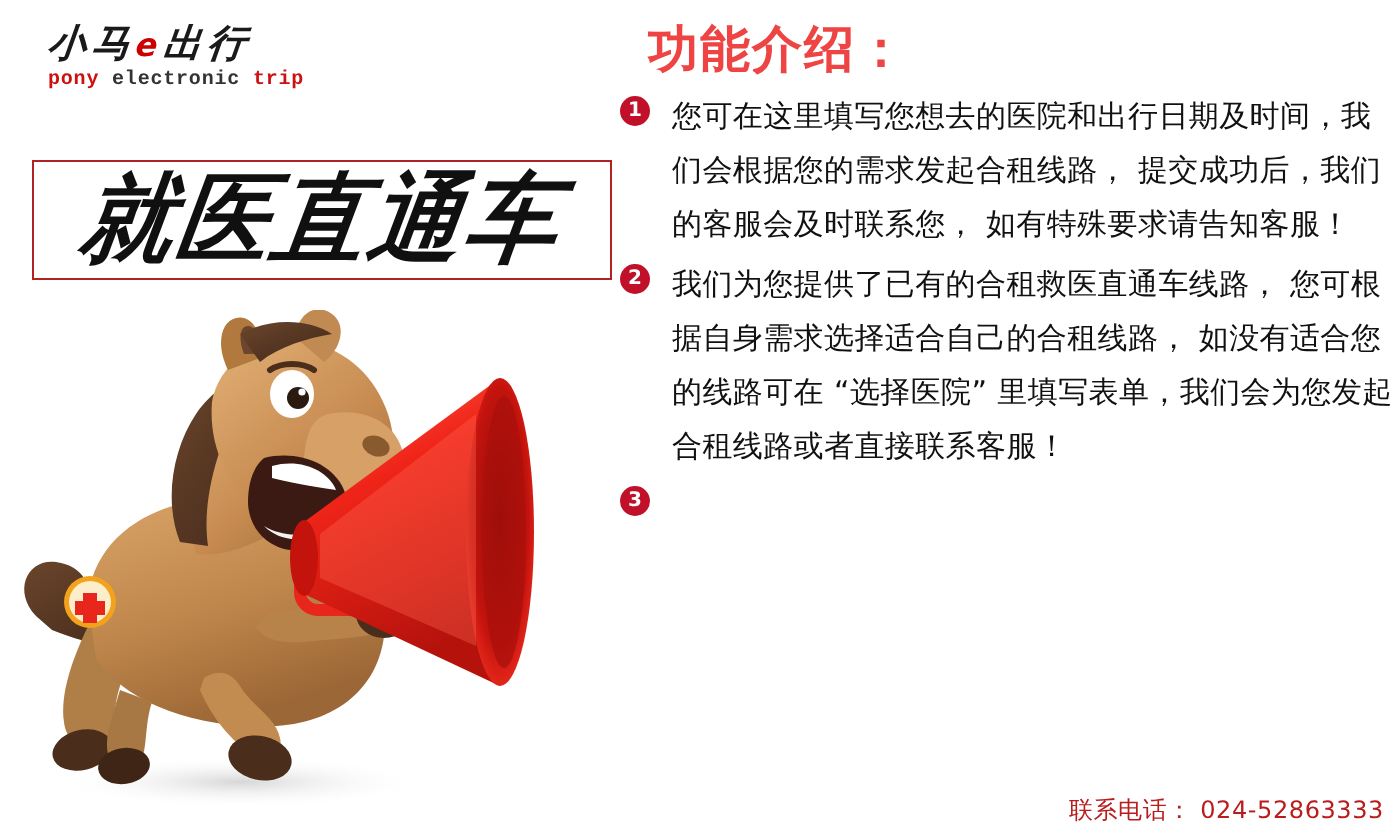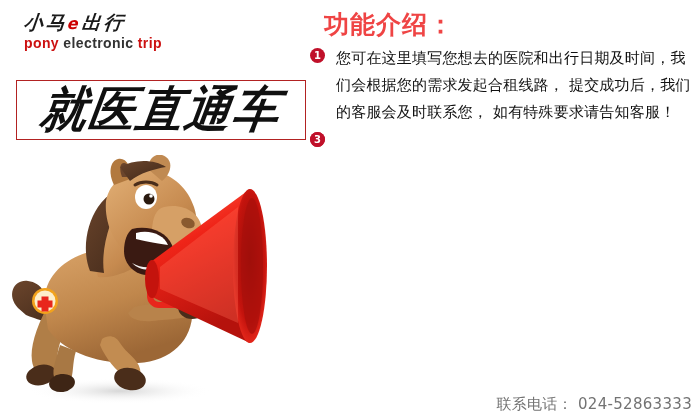--- a/index.html
+++ b/index.html
@@ -42,25 +42,25 @@
   }
   #brand-logo-cn .brand-e {
     color: #cc0000;
     font-size: 16px;
     font-style: italic;
     font-weight: bold;
     font-family: "DejaVu Sans", sans-serif;
   }
   #brand-logo-en {
     margin-top: 2px;
-    font-size: 14px;
+    font-size: 10px;
     font-weight: bold;
     letter-spacing: 0.4px;
     white-space: nowrap;
-    font-family: Liberation Sans, sans-serif;
+    font-family: Liberation Mono, monospace;
   }
   .en-red { color: #cc1111; }
   .en-dark { color: #333333; }
 
   
   #headline-banner {
     position: absolute;
     left: 16px; top: 80px;
     width: 290px; height: 60px;
     border: 1.5px solid #b22222;
@@ -130,22 +130,22 @@
   .feature-text {
     font-size: 15px;
     line-height: 27px;
     color: #111111;
     letter-spacing: 0.2px;
     word-break: break-all;
   }
   #contact-line {
     position: absolute;
     right: 8px; bottom: 6px;
-    font-size: 15px;
-    color: #737373;
+    font-size: 12px;
+    color: #b91c1c;
     white-space: nowrap;
     letter-spacing: 0.3px;
   }
 </style>
 </head>
 <body>
 
 <div id="page">
 
   <div id="left-col">
@@ -269,20 +269,21 @@
 
     <div id="features-list">
 
       <div class="feature-item">
         <span class="feature-marker">1</span>
         <span class="feature-text">您可在这里填写您想去的医院和出行日期及时间，我们会根据您的需求发起合租线路， 提交成功后，我们的客服会及时联系您， 如有特殊要求请告知客服！</span>
       </div>
 
       <div class="feature-item">
         <span class="feature-marker">2</span>
+        <span class="feature-text">我们为您提供了已有的合租救医直通车线路， 您可根据自身需求选择适合自己的合租线路， 如没有适合您的线路可在 “选择医院” 里填写表单，我们会为您发起合租线路或者直接联系客服！</span>
       </div>
 
       <div class="feature-item">
         <span class="feature-marker">3</span>
       </div>
     </div>
 
     <div id="contact-line"><span>联系电话：</span>&nbsp;<span>024-52863333</span></div>
   </div>
 

